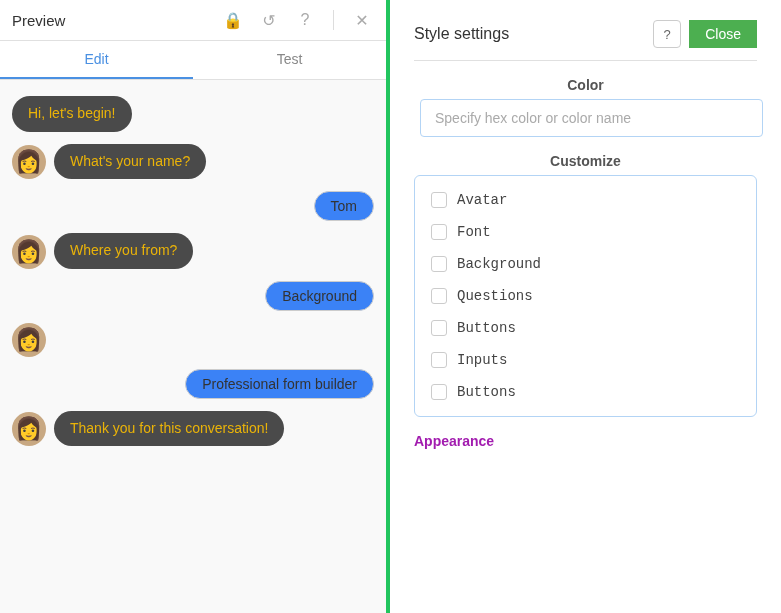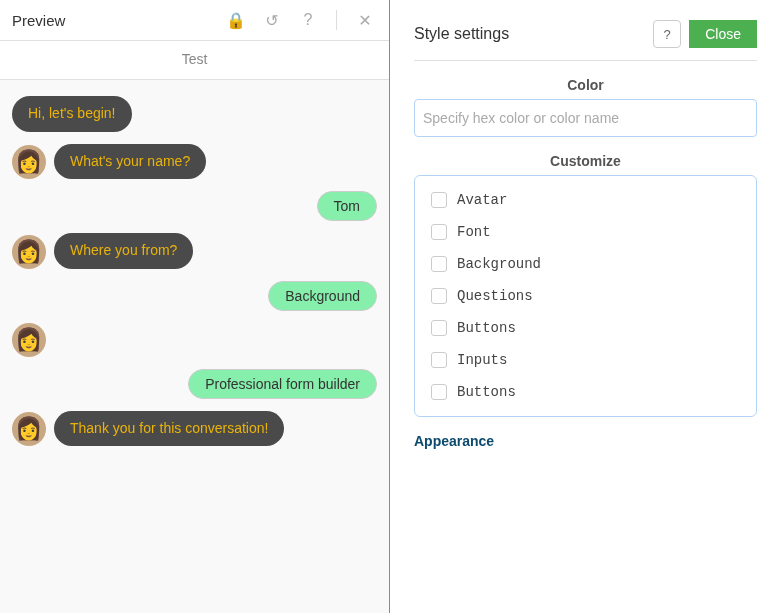--- a/index.html
+++ b/index.html
@@ -1,62 +1,62 @@
 <!DOCTYPE html>
 <html><head>
   <meta charset="utf-8">
   <style>
     * { box-sizing: border-box; margin: 0; padding: 0; }
     body { font-family: 'Segoe UI', Arial, sans-serif; font-size: 14px; background: #fff; width: 781px; height: 613px; overflow: hidden; display: flex; flex-direction: column; }
 
     .main-container { display: flex; width: 781px; height: 613px; }
 
     
-    .left-panel { width: 390px; border-right: 1px solid #22c55e; display: flex; flex-direction: column; }
+    .left-panel { width: 390px; border-right: 4px solid #22c55e; display: flex; flex-direction: column; }
 
     .left-header { display: flex; align-items: center; padding: 8px 12px; border-bottom: 1px solid #e0e0e0; gap: 12px; }
     .left-header-title { font-size: 15px; color: #333; font-weight: 500; flex: 1; }
     .header-icon { color: #aaa; cursor: pointer; font-size: 16px; display: flex; align-items: center; justify-content: center; width: 24px; height: 24px; }
     .header-divider { width: 1px; height: 20px; background: #ddd; margin: 0 4px; }
 
     .tabs { display: flex; border-bottom: 1px solid #e0e0e0; }
     .tab { flex: 1; text-align: center; padding: 10px 0; cursor: pointer; font-size: 14px; color: #888; border-bottom: 2px solid transparent; }
     .tab.active { color: #4a90e2; border-bottom: 2px solid #4a90e2; }
 
     .chat-area { flex: 1; overflow-y: auto; padding: 16px 12px; background: #f9f9f9; display: flex; flex-direction: column; gap: 12px; }
 
     .chat-row { display: flex; align-items: flex-end; gap: 8px; }
     .chat-row.right { justify-content: flex-end; }
 
     .avatar { width: 34px; height: 34px; border-radius: 50%; background: #c8a882; flex-shrink: 0; display: flex; align-items: center; justify-content: center; font-size: 18px; overflow: hidden; }
 
     .bubble { background: #4a4a4a; color: #eab308; border-radius: 18px; padding: 8px 16px; max-width: 260px; font-size: 14px; line-height: 1.4; }
 
-    .user-bubble { background: #86efac; color: #333; border: 1px solid #ccc; border-radius: 18px; padding: 6px 16px; font-size: 14px; }
+    .user-bubble { background: #3b82f6; color: #333; border: 1px solid #ccc; border-radius: 18px; padding: 6px 16px; font-size: 14px; }
 
     
     .right-panel { flex: 1; padding: 20px 24px; display: flex; flex-direction: column; gap: 16px; overflow-y: auto; background: #fff; }
     .right-header-title { font-size: 16px; color: #333; font-weight: 500; flex: 1; }
     .help-btn { width: 28px; height: 28px; border: 1px solid #ccc; border-radius: 4px; display: flex; align-items: center; justify-content: center; cursor: pointer; color: #666; font-size: 13px; margin-right: 8px; background: #fff; }
     .close-btn { background: #4caf50; color: #fff; border: none; border-radius: 0; padding: 6px 16px; cursor: pointer; font-size: 14px; font-weight: 500; }
 
     .section-label { font-size: 14px; color: #555; font-weight: 600; margin-bottom: 6px; text-align: center; }
 
-    .color-input { width: 100%; border: 1px solid #b3d4f5; border-radius: 4px; padding: 10px 8px; font-size: 14px; color: #aaa; outline: none; background: #fff; }
+    .color-input { width: 100%; border: 1px solid #b3d4f5; border-radius: 4px; padding: 10px 14px; font-size: 14px; color: #aaa; outline: none; background: #fff; margin-left: 6px; }
     .color-input::placeholder { color: #aaa; }
 
     .customize-box { border: 1px solid #b3d4f5; border-radius: 6px; padding: 8px 4px; display: flex; flex-direction: column; gap: 0; font-family: Liberation Mono, monospace; }
 
     .customize-item { display: flex; align-items: center; gap: 10px; padding: 8px 12px; cursor: pointer; }
 
     .checkbox { width: 16px; height: 16px; border: 1px solid #ccc; border-radius: 3px; flex-shrink: 0; background: #fff; display: flex; align-items: center; justify-content: center; cursor: pointer; }
 
     .customize-label { font-size: 14px; color: #444; }
 
-    .appearance-label { font-size: 14px; color: #0c4a6e; font-weight: 600; }
+    .appearance-label { font-size: 14px; color: #a21caf; font-weight: 600; }
 
     
     .avatar-emoji { font-size: 22px; line-height: 1; }
   </style>
 </head>
 <body>
 
 <div class="main-container">
 
   <div class="left-panel">
@@ -64,20 +64,21 @@
     <div class="left-header">
       <span class="left-header-title">Preview</span>
       <span class="header-icon">🔒</span>
       <span class="header-icon">↺</span>
       <span class="header-icon">?</span>
       <span class="header-divider"></span>
       <span class="header-icon">✕</span>
     </div>
 
     <div class="tabs">
+      <div class="tab active">Edit</div>
       <div class="tab">Test</div>
     </div>
 
     <div class="chat-area">
 
       <div class="chat-row">
         <div class="bubble">Hi, let's begin!</div>
       </div>
 
       <div class="chat-row">

